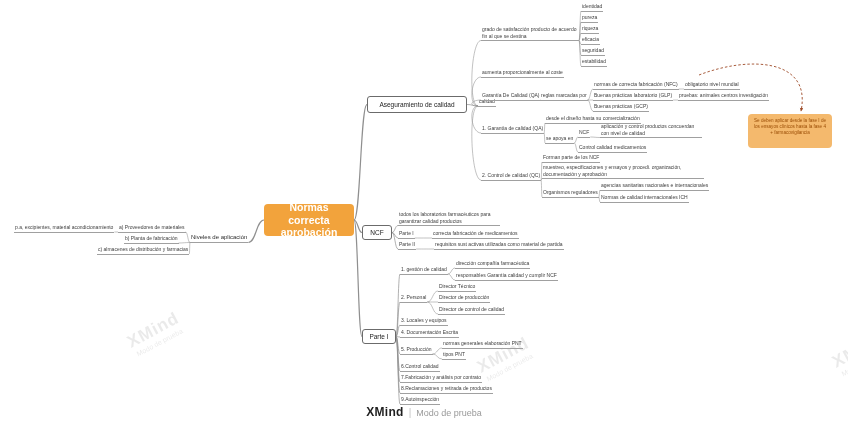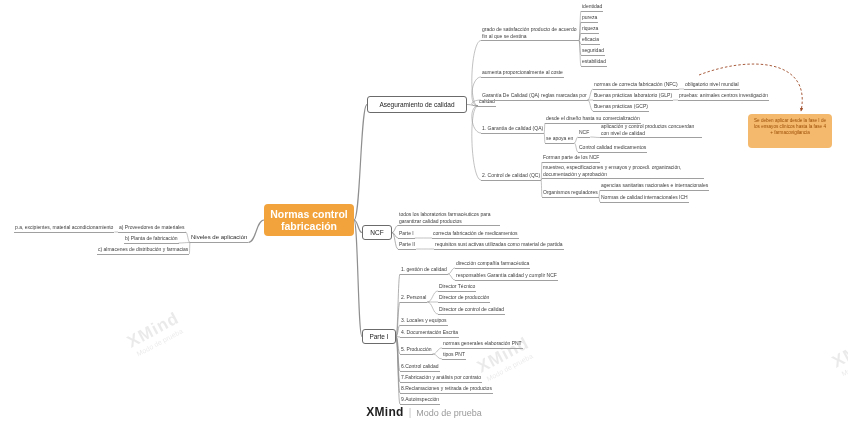--- a/index.html
+++ b/index.html
@@ -98,21 +98,21 @@
       <path d="M 396 336.5 C 398 336.5, 398 404, 400 404" fill="none" stroke="#8f8f8f" stroke-width="0.7"></path>
       <path d="M 447.875 274 C 451.4375 274, 451.4375 268, 455 268" fill="none" stroke="#8f8f8f" stroke-width="0.55"></path>
       <path d="M 447.875 274 C 451.4375 274, 451.4375 280, 455 280" fill="none" stroke="#8f8f8f" stroke-width="0.55"></path>
       <path d="M 427.296875 302 C 432.6484375 302, 432.6484375 291, 438 291" fill="none" stroke="#8f8f8f" stroke-width="0.55"></path>
       <path d="M 427.296875 302 C 432.6484375 302, 432.6484375 302, 438 302" fill="none" stroke="#8f8f8f" stroke-width="0.55"></path>
       <path d="M 427.296875 302 C 432.6484375 302, 432.6484375 314, 438 314" fill="none" stroke="#8f8f8f" stroke-width="0.55"></path>
       <path d="M 432.578125 354 C 437.2890625 354, 437.2890625 348, 442 348" fill="none" stroke="#8f8f8f" stroke-width="0.55"></path>
       <path d="M 432.578125 354 C 437.2890625 354, 437.2890625 359, 442 359" fill="none" stroke="#8f8f8f" stroke-width="0.55"></path>
     </svg>
 
-  <div class="node center-topic" style="left:264px;top:204px;width:90px;height:32px;">Normas control fabricación</div>
+  <div class="node center-topic" style="left:264px;top:204px;width:90px;height:32px;">Normas correcta aprobación</div>
 
   <div class="node box" style="left:367px;top:96px;width:100px;height:17px;">Aseguramiento de calidad</div>
 
   <div class="node lbl" style="left:478px;top:98px;">calidad</div>
 
   <div class="node lbl wrap" style="left:481px;top:26px;width:98px;">grado de satisfacción producto de acuerdo fin al que se destina</div>
   <div class="node lbl" style="left:581px;top:3px;">identidad</div>
   <div class="node lbl" style="left:581px;top:14px;">pureza</div>
   <div class="node lbl" style="left:581px;top:25px;">riqueza</div>
   <div class="node lbl" style="left:581px;top:36px;">eficacia</div>

